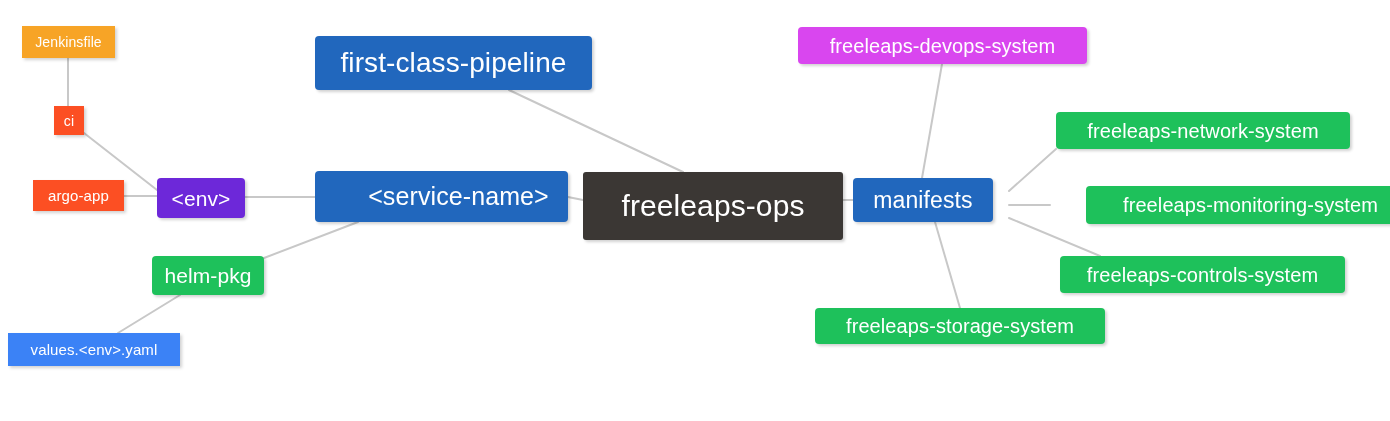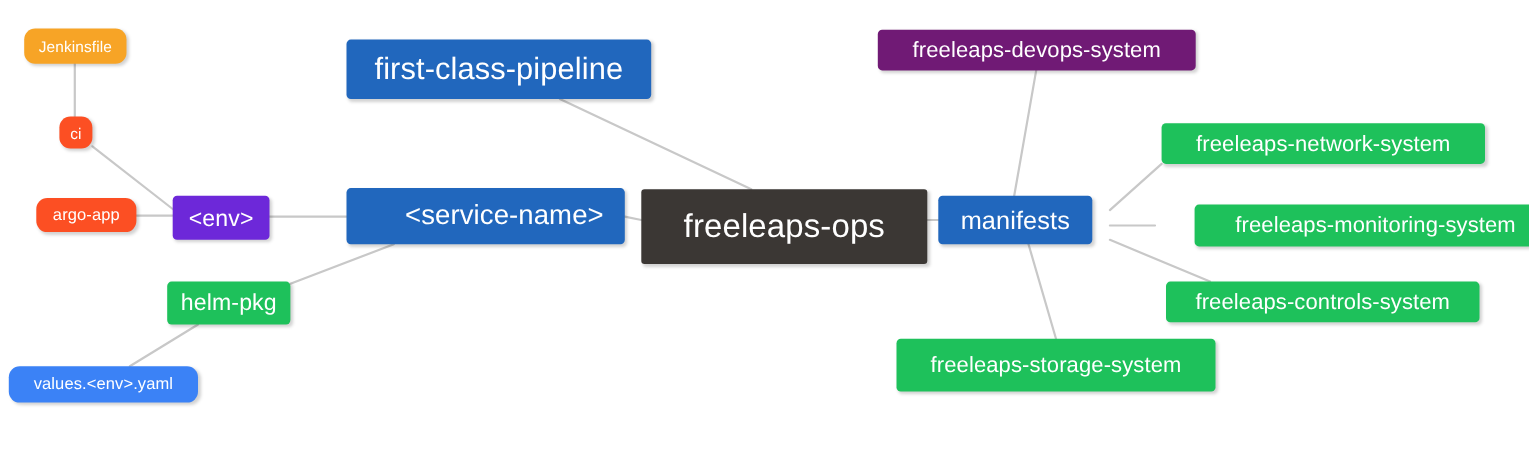--- a/index.html
+++ b/index.html
@@ -37,21 +37,21 @@
     white-space: nowrap;
     line-height: 1;
     box-shadow: 2px 2px 3px rgba(0,0,0,0.18);
     padding: 0 10px;
     letter-spacing: 0.1px;
   }
   .node.root {
     border-radius: 3px;
   }
   .node.tiny {
-    border-radius: 10px;
+    border-radius: 0;
   }
 </style>
 </head>
 <body>
 
 <div id="canvas">
   <svg id="edges" viewBox="0 0 1390 421" width="1390" height="421" xmlns="http://www.w3.org/2000/svg">
       <line x1="583" y1="200" x2="568" y2="197" stroke="#c8c8c8" stroke-width="2" stroke-linecap="round"></line>
       <line x1="683" y1="172" x2="509" y2="90" stroke="#c8c8c8" stroke-width="2" stroke-linecap="round"></line>
       <line x1="843" y1="200" x2="853" y2="200" stroke="#c8c8c8" stroke-width="2" stroke-linecap="round"></line>
@@ -71,19 +71,19 @@
       <div class="node root" style="left: 583px; top: 172px; width: 260px; height: 68px; background: rgb(59, 55, 52); font-size: 30px;">freeleaps-ops</div>
       <div class="node " style="left: 315px; top: 171px; width: 253px; height: 51px; background: rgb(33, 103, 189); font-size: 25px; padding-left: 44px;">&lt;service-name&gt;</div>
       <div class="node " style="left: 315px; top: 36px; width: 277px; height: 54px; background: rgb(33, 103, 189); font-size: 28px;">first-class-pipeline</div>
       <div class="node " style="left: 853px; top: 178px; width: 140px; height: 44px; background: rgb(33, 103, 189); font-size: 23px;">manifests</div>
       <div class="node " style="left: 157px; top: 178px; width: 88px; height: 40px; background: #6d28d9; font-size: 21px;">&lt;env&gt;</div>
       <div class="node tiny" style="left: 54px; top: 106px; width: 30px; height: 29px; background: rgb(252, 79, 35); font-size: 14px;">ci</div>
       <div class="node tiny" style="left: 22px; top: 26px; width: 93px; height: 32px; background: rgb(247, 164, 38); font-size: 14px;">Jenkinsfile</div>
       <div class="node tiny" style="left: 33px; top: 180px; width: 91px; height: 31px; background: rgb(252, 79, 35); font-size: 15px;">argo-app</div>
       <div class="node " style="left: 152px; top: 256px; width: 112px; height: 39px; background: rgb(30, 193, 91); font-size: 21px;">helm-pkg</div>
       <div class="node tiny" style="left: 8px; top: 333px; width: 172px; height: 33px; background: #3b82f6; font-size: 15px;">values.&lt;env&gt;.yaml</div>
-      <div class="node " style="left: 798px; top: 27px; width: 289px; height: 37px; background: #701a75; font-size: 20px;">freeleaps-devops-system</div>
+      <div class="node " style="left: 798px; top: 27px; width: 289px; height: 37px; background: #d946ef; font-size: 20px;">freeleaps-devops-system</div>
       <div class="node " style="left: 1056px; top: 112px; width: 294px; height: 37px; background: rgb(30, 193, 91); font-size: 20px;">freeleaps-network-system</div>
       <div class="node " style="left: 1050px; top: 186px; width: 329px; height: 38px; background: rgb(30, 193, 91); font-size: 20px; margin-left: 36px;">freeleaps-monitoring-system</div>
       <div class="node " style="left: 1060px; top: 256px; width: 285px; height: 37px; background: rgb(30, 193, 91); font-size: 20px;">freeleaps-controls-system</div>
-      <div class="node " style="left: 815px; top: 308px; width: 290px; height: 48px; background: rgb(30, 193, 91); font-size: 20px;">freeleaps-storage-system</div>
+      <div class="node " style="left: 815px; top: 308px; width: 290px; height: 36px; background: rgb(30, 193, 91); font-size: 20px;">freeleaps-storage-system</div>
     </div>
 </div>
 
 </body></html>

